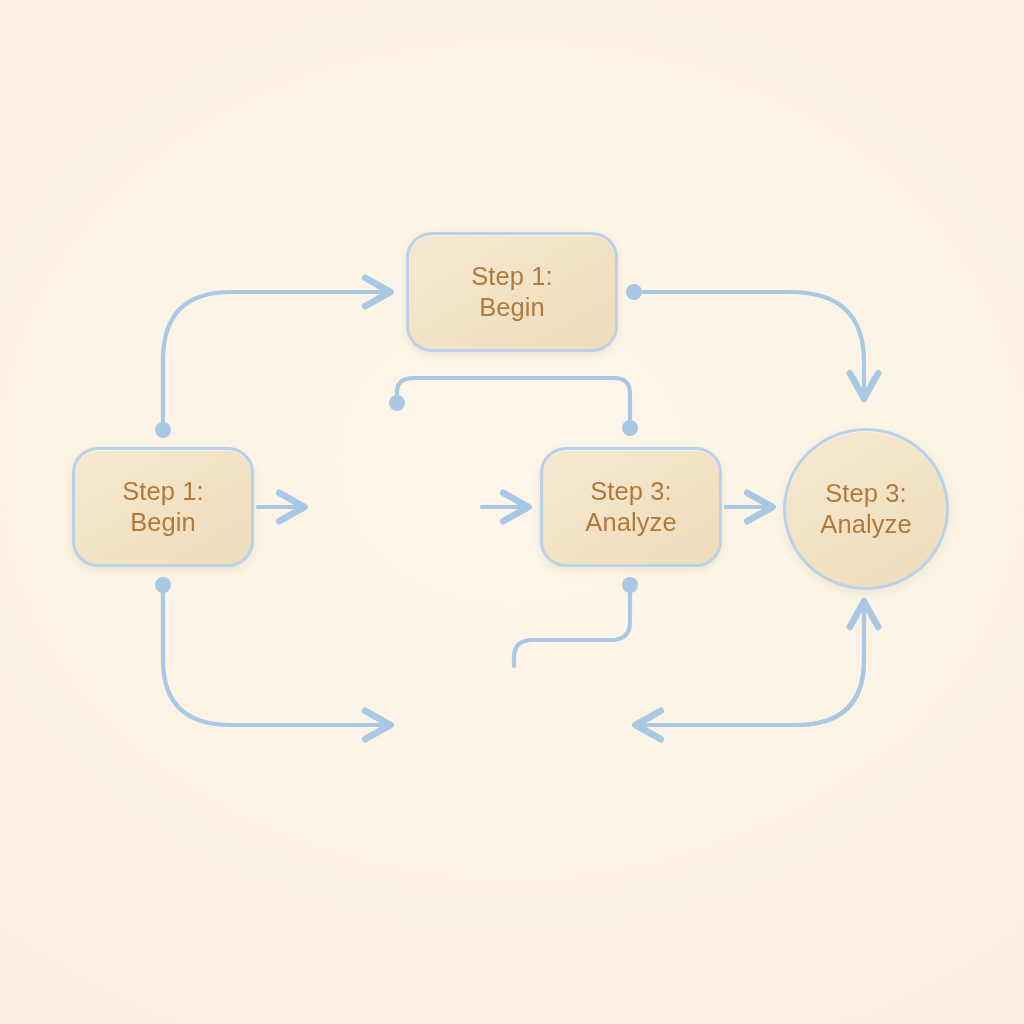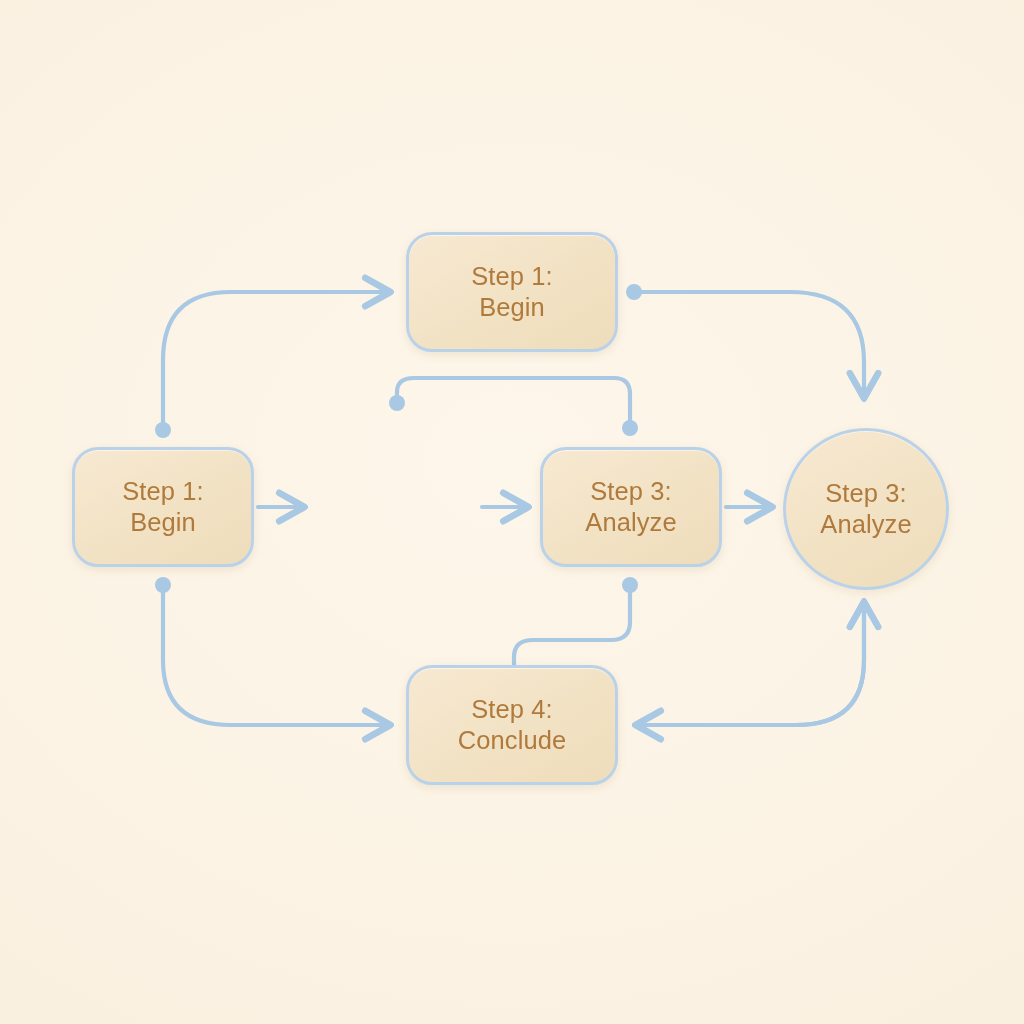--- a/index.html
+++ b/index.html
@@ -119,18 +119,14 @@
   <div class="node rect" style="left:540px; top:447px; width:182px; height:120px;">
     <span class="lbl">Step 3:
 Analyze</span>
   </div>
 
   <div class="node circle" style="left:783px; top:428px; width:166px; height:162px;">
     <span class="lbl">Step 3:
 Analyze</span>
   </div>
 
-  <div class="node rect" style="left:406px; top:665px; width:212px; height:120px;">
-    <span class="lbl">Step 4:
-Conclude</span>
-  </div>
 
 </div>
 
 </body></html>

